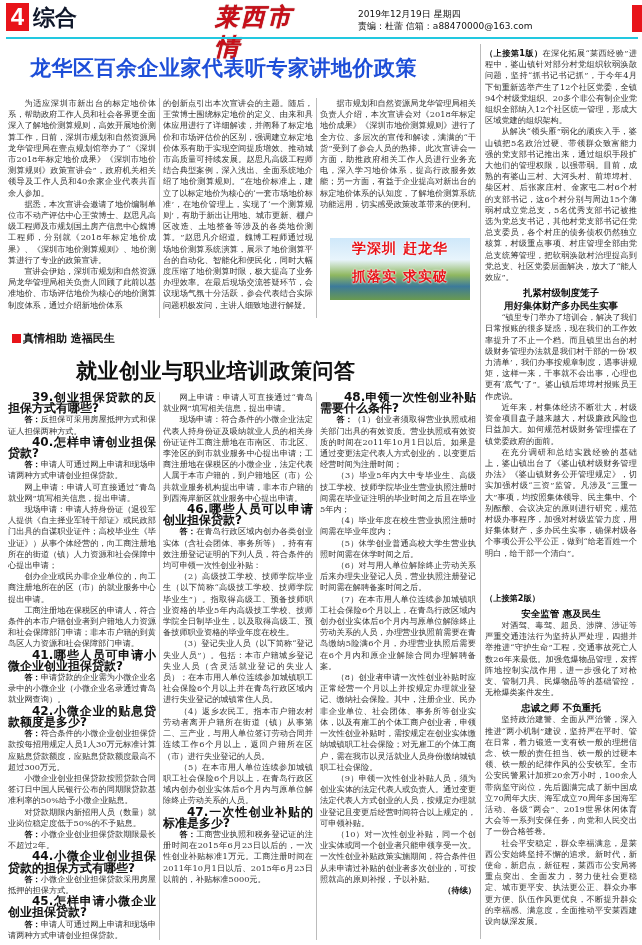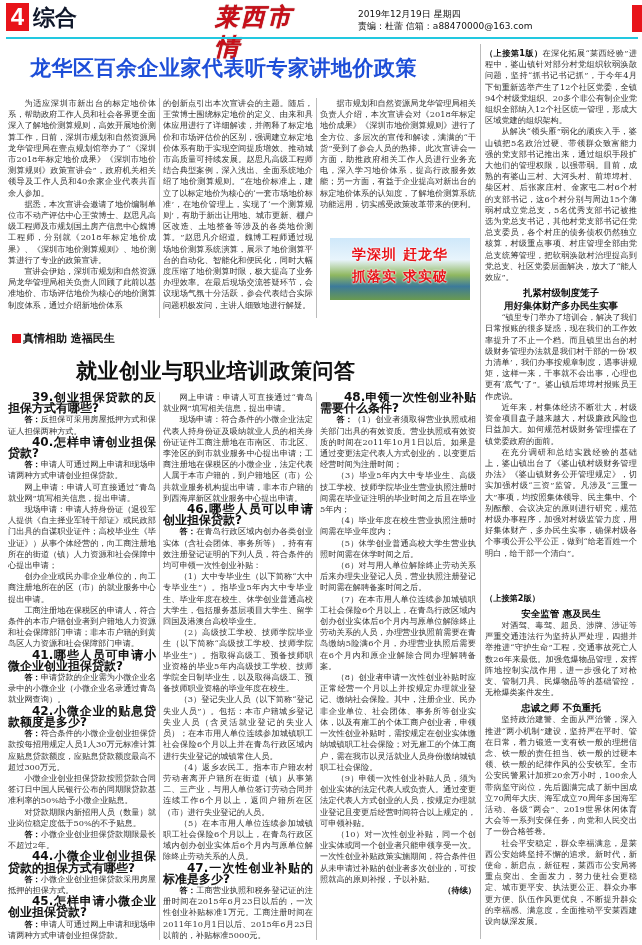--- a/index.html
+++ b/index.html
@@ -31,21 +31,21 @@
   .kicker { left: 12px; top: 332px; font: bold 11px/14px "DejaVu Sans", sans-serif; color: #111; }
   .kicker .sq { display: inline-block; width: 9px; height: 9px; background: #e8141a; margin-right: 2px; vertical-align: -1px; }
 
   .vdiv { width: 1px; background: #bbb; }
 
   .banner { left: 330px; top: 238px; width: 140px; height: 62px; overflow: hidden;
             background: linear-gradient(180deg, #cfe8fa 0%, #e8f4fc 35%, #8fb860 60%, #3c7a9a 78%, #6a9a50 100%); }
   .banner .l1, .banner .l2 { position: absolute; left: 0; width: 100%; text-align: center;
             font: bold 14px/16px "DejaVu Sans", sans-serif; color: #e8141a;
             text-shadow: 0 0 2px #fff, 0 0 2px #fff; letter-spacing: 1px; }
-  .banner .l1 { top: 8px; } .banner .l2 { top: 30px; }
+  .banner .l1 { top: 2px; } .banner .l2 { top: 30px; }
 
   .sub-h { font: bold 9.5px/13px "DejaVu Sans", sans-serif; color: #111; text-align: center; margin: 3px 0 0 0; text-indent: 0; }
   .cont-lbl { font-weight: bold; color: #111; font-family: "DejaVu Sans", sans-serif; }
 </style>
 </head>
 <body>
 
 <div class="abs page-num">4</div>
 <div class="abs section">综合</div>
 <div class="abs masthead">莱西市情</div>
@@ -117,21 +117,20 @@
     <p><span class="ans-lbl">答：</span><span>小微企业创业担保贷款采用房屋抵押的担保方式。</span></p>
     <p class="q">45.怎样申请小微企业创业担保贷款?</p>
     <p><span class="ans-lbl">答：</span><span>申请人可通过网上申请和现场申请两种方式申请创业担保贷款。</span></p>
   </div>
 <div class="abs vdiv" style="left:159px; top:392px; height:548px;"></div>
 <div class="col qa" id="qa2" style="left:163px; top:392px; width:150px; height:548px;">
     <p><span>网上申请：申请人可直接通过“青岛就业网”填写相关信息，提出申请。</span></p>
     <p><span>现场申请：符合条件的小微企业法定代表人持身份证及吸纳就业人员的相关身份证证件工商注册地在市南区、市北区、李沧区的到市就业服务中心提出申请；工商注册地在保税区的小微企业，法定代表人属于本市户籍的，到户籍地区（市）公共就业服务机构提出申请，非本市户籍的到西海岸新区就业服务中心提出申请。</span></p>
     <p class="q">46.哪些人员可以申请创业担保贷款?</p>
     <p><span class="ans-lbl">答：</span><span>在青岛行政区域内创办各类创业实体（含社会团体、事务所等），持有有效注册登记证明的下列人员，符合条件的均可申领一次性创业补贴：</span></p>
-    <p><span>（1）大中专毕业生（以下简称“大中专毕业生”）。指毕业5年内大中专毕业生、毕业年度在校生、休学创业普通高校大学生，包括服务基层项目大学生、留学回国及港澳台高校毕业生。</span></p>
     <p><span>（2）高级技工学校、技师学院毕业生（以下简称“高级技工学校、技师学院毕业生”）。指取得高级工、预备技师职业资格的毕业5年内高级技工学校、技师学院全日制毕业生，以及取得高级工、预备技师职业资格的毕业年度在校生。</span></p>
     <p><span>（3）登记失业人员（以下简称“登记失业人员”）。包括：本市户籍城乡登记失业人员（含灵活就业登记的失业人员）；在本市用人单位连续参加城镇职工社会保险6个月以上并在青岛行政区域内进行失业登记的城镇常住人员。</span></p>
     <p><span>（4）返乡农民工。指本市户籍农村劳动者离开户籍所在街道（镇）从事第二、三产业，与用人单位签订劳动合同并连续工作6个月以上，返回户籍所在区（市）进行失业登记的人员。</span></p>
     <p><span>（5）在本市用人单位连续参加城镇职工社会保险6个月以上，在青岛行政区域内创办创业实体后6个月内与原单位解除终止劳动关系的人员。</span></p>
     <p class="q">47.一次性创业补贴的标准是多少?</p>
     <p><span class="ans-lbl">答：</span><span>工商营业执照和税务登记证的注册时间在2015年6月23日以后的，一次性创业补贴标准1万元。工商注册时间在2011年10月1日以后、2015年6月23日以前的，补贴标准5000元。</span></p>
   </div>
 <div class="abs vdiv" style="left:316px; top:392px; height:548px;"></div>
 <div class="col qa" id="qa3" style="left:320px; top:392px; width:156px; height:548px;">
     <p class="q">48.申领一次性创业补贴需要什么条件?</p>

